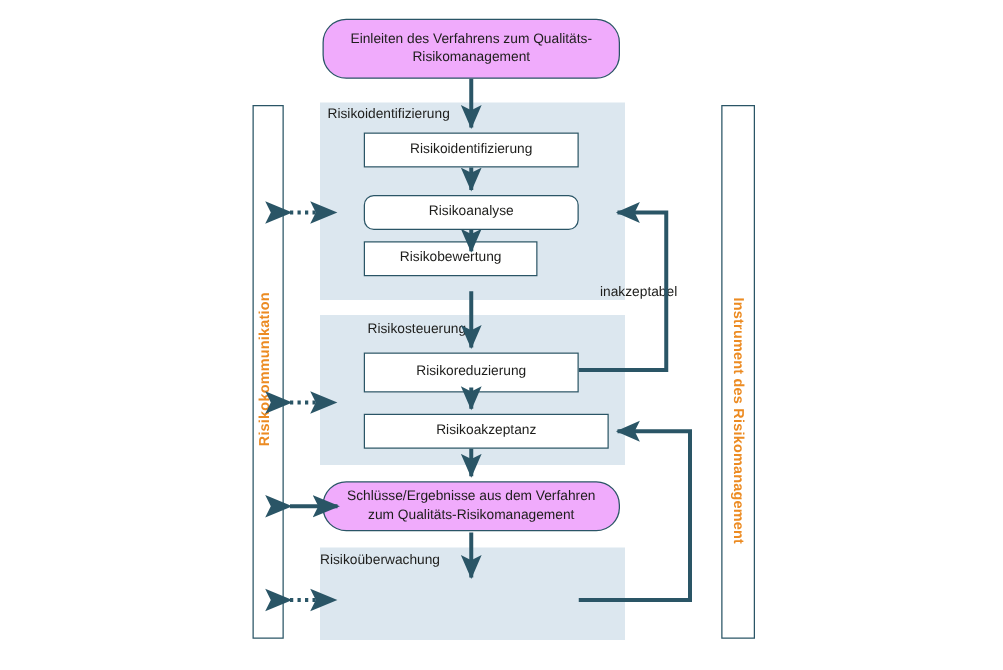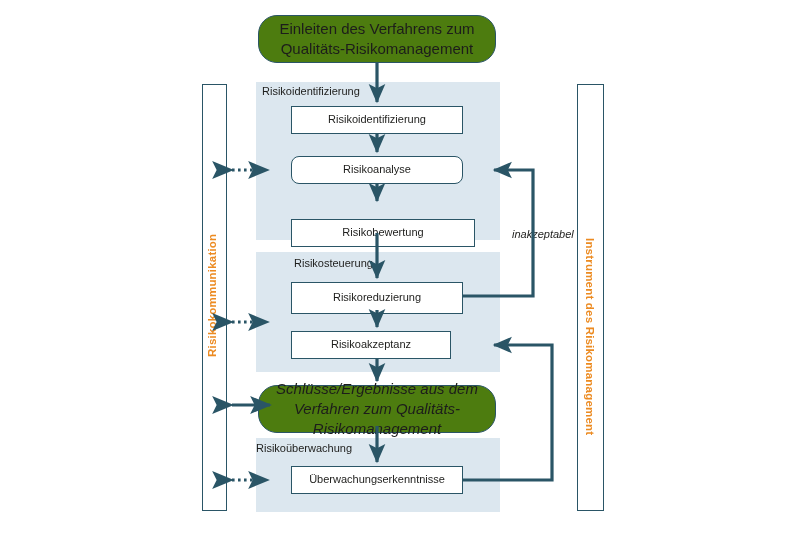--- a/index.html
+++ b/index.html
@@ -39,28 +39,28 @@
     align-items: center;
     justify-content: center;
     font-size: 11px;
     color: #1d1d1b;
     text-align: center;
     line-height: 1.25;
   }
   
   .term-box {
     position: absolute;
-    background: #4d7c0f;
+    background: #f0abfc;
     border: 1.6px solid #2a5566;
     border-radius: 19px;
     box-sizing: border-box;
     display: flex;
     align-items: center;
     justify-content: center;
-    font-size: 15px;
+    font-size: 11px;
     color: #1d1d1b;
     text-align: center;
     line-height: 1.35;
     padding: 0 14px;
   }
   
   .side-bar {
     position: absolute;
     background: #ffffff;
     border: 1.6px solid #2a5566;
@@ -116,31 +116,30 @@
 
   <div class="side-bar" style="left:577px; top:84px; width:27px; height:427px;"></div>
   <div class="side-bar-text right" style="left:596px; top:238px;">Instrument des Risikomanagement</div>
 
   <div class="term-box" style="left:258px; top:15px; width:238px; height:48px;">Einleiten des Verfahrens zum Qualitäts-Risikomanagement</div>
 
   <div class="proc-box" style="left:291px; top:106px; width:172px; height:28px;">Risikoidentifizierung</div>
 
   <div class="proc-box" style="left:291px; top:156px; width:172px; height:28px;border-radius:8px;">Risikoanalyse</div>
 
-  <div class="proc-box" style="left:291px; top:219px; width:184px; height:28px;">Risikobewertung</div>
+  <div class="proc-box" style="left:291px; top:193px; width:139px; height:28px;">Risikobewertung</div>
 
   <div class="proc-box" style="left:291px; top:282px; width:172px; height:32px;">Risikoreduzierung</div>
 
-  <div class="proc-box" style="left:291px; top:331px; width:160px; height:28px;">Risikoakzeptanz</div>
+  <div class="proc-box" style="left:291px; top:331px; width:196px; height:28px;">Risikoakzeptanz</div>
 
-  <div class="term-box" style="left:258px; top:385px; width:238px; height:48px;font-style:italic;">Schlüsse/Ergebnisse aus dem Verfahren zum Qualitäts-Risikomanagement</div>
+  <div class="term-box" style="left:258px; top:385px; width:238px; height:40px;">Schlüsse/Ergebnisse aus dem Verfahren zum Qualitäts-Risikomanagement</div>
 
-  <div class="proc-box" style="left:291px; top:466px; width:172px; height:28px;">Überwachungserkenntnisse</div>
 
-  <div class="loop-label" style="left:512px; top:228px;font-style:italic;">inakzeptabel</div>
+  <div class="loop-label" style="left:480px; top:228px;">inakzeptabel</div>
 
   <svg class="overlay" viewBox="0 0 802 536" xmlns="http://www.w3.org/2000/svg">
     <defs>
       <marker id="arw" markerWidth="7" markerHeight="7" refX="5.6" refY="3.1" orient="auto" markerUnits="strokeWidth">
         <path d="M0,0.5 L6,3.1 L0,5.7 L1.3,3.1 Z" fill="#2a5566"></path>
       </marker>
       <marker id="arwS" markerWidth="8" markerHeight="8" refX="6.2" refY="3.4" orient="auto" markerUnits="strokeWidth">
         <path d="M0,0.6 L6.8,3.4 L0,6.2 L1.4,3.4 Z" fill="#2a5566"></path>
       </marker>
     </defs>

